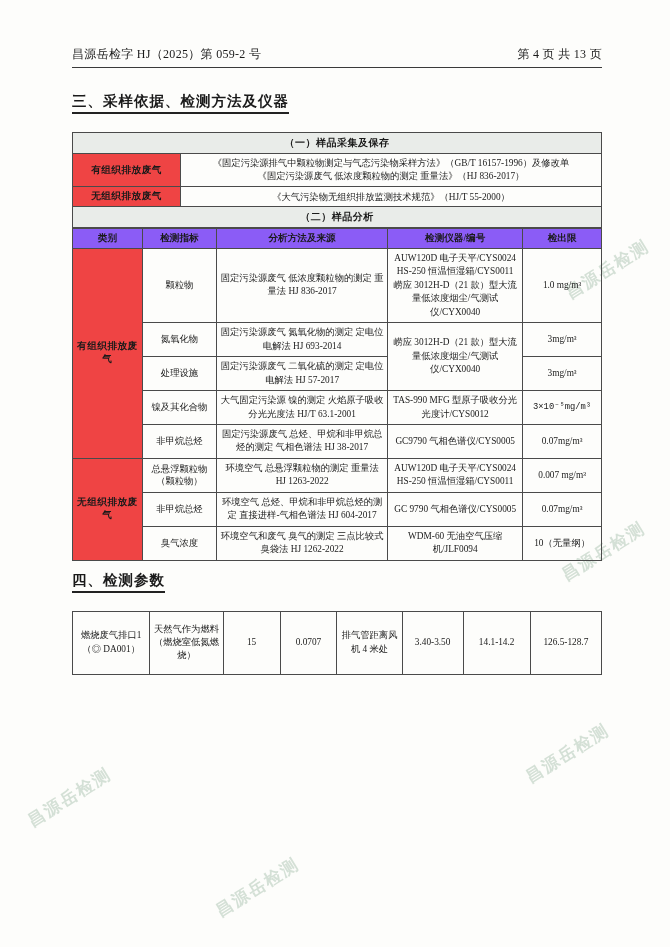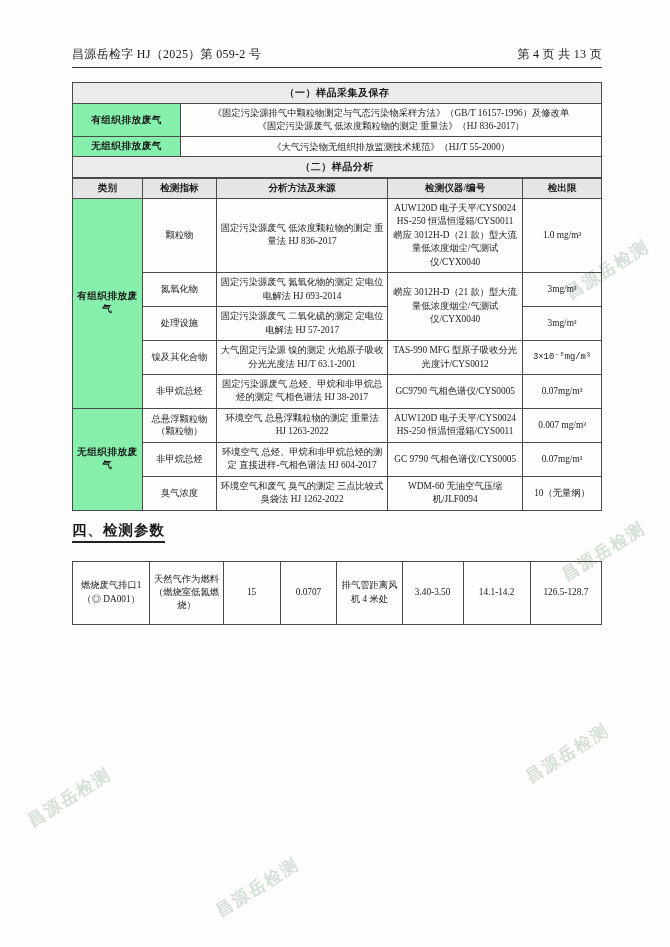--- a/index.html
+++ b/index.html
@@ -64,26 +64,26 @@
     vertical-align: middle;
     word-break: break-word;
   }
   .band {
     background: #e9ece9;
     font-weight: bold;
     font-size: 10px;
     letter-spacing: 0.5px;
   }
   .hdr {
-    background: #e5e5e5;
+    background: #8b5cf6;
     font-weight: bold;
     font-size: 9.6px;
   }
   .lead {
-    background: #86efac;
+    background: #ef4444;
     font-weight: bold;
     font-size: 9.6px;
     letter-spacing: 0.5px;
   }
   .tall { line-height: 1.45; }
   .small { font-size: 8.8px; font-family: Liberation Mono, monospace; }
   .watermark {
     position: absolute;
     font-family: "Liberation Sans", sans-serif;
     font-size: 17px;
@@ -113,20 +113,21 @@
   <div class="watermark wm5">昌源岳检测</div>
 
   <div class="page-inner">
 
     <div class="header-row">
       <span>昌源岳检字 HJ（2025）第 059-2 号</span>
       <span>第 4 页 共 13 页</span>
     </div>
     <div class="header-rule"></div>
 
+    <h2 class="section">三、采样依据、检测方法及仪器</h2>
 
     <div class="section-wrap">
       <table>
         <colgroup>
             <col style="width:108px">
             <col>
           </colgroup>
         <tbody>
           <tr>
             <td class="band" colspan="2">（一）样品采集及保存</td>

